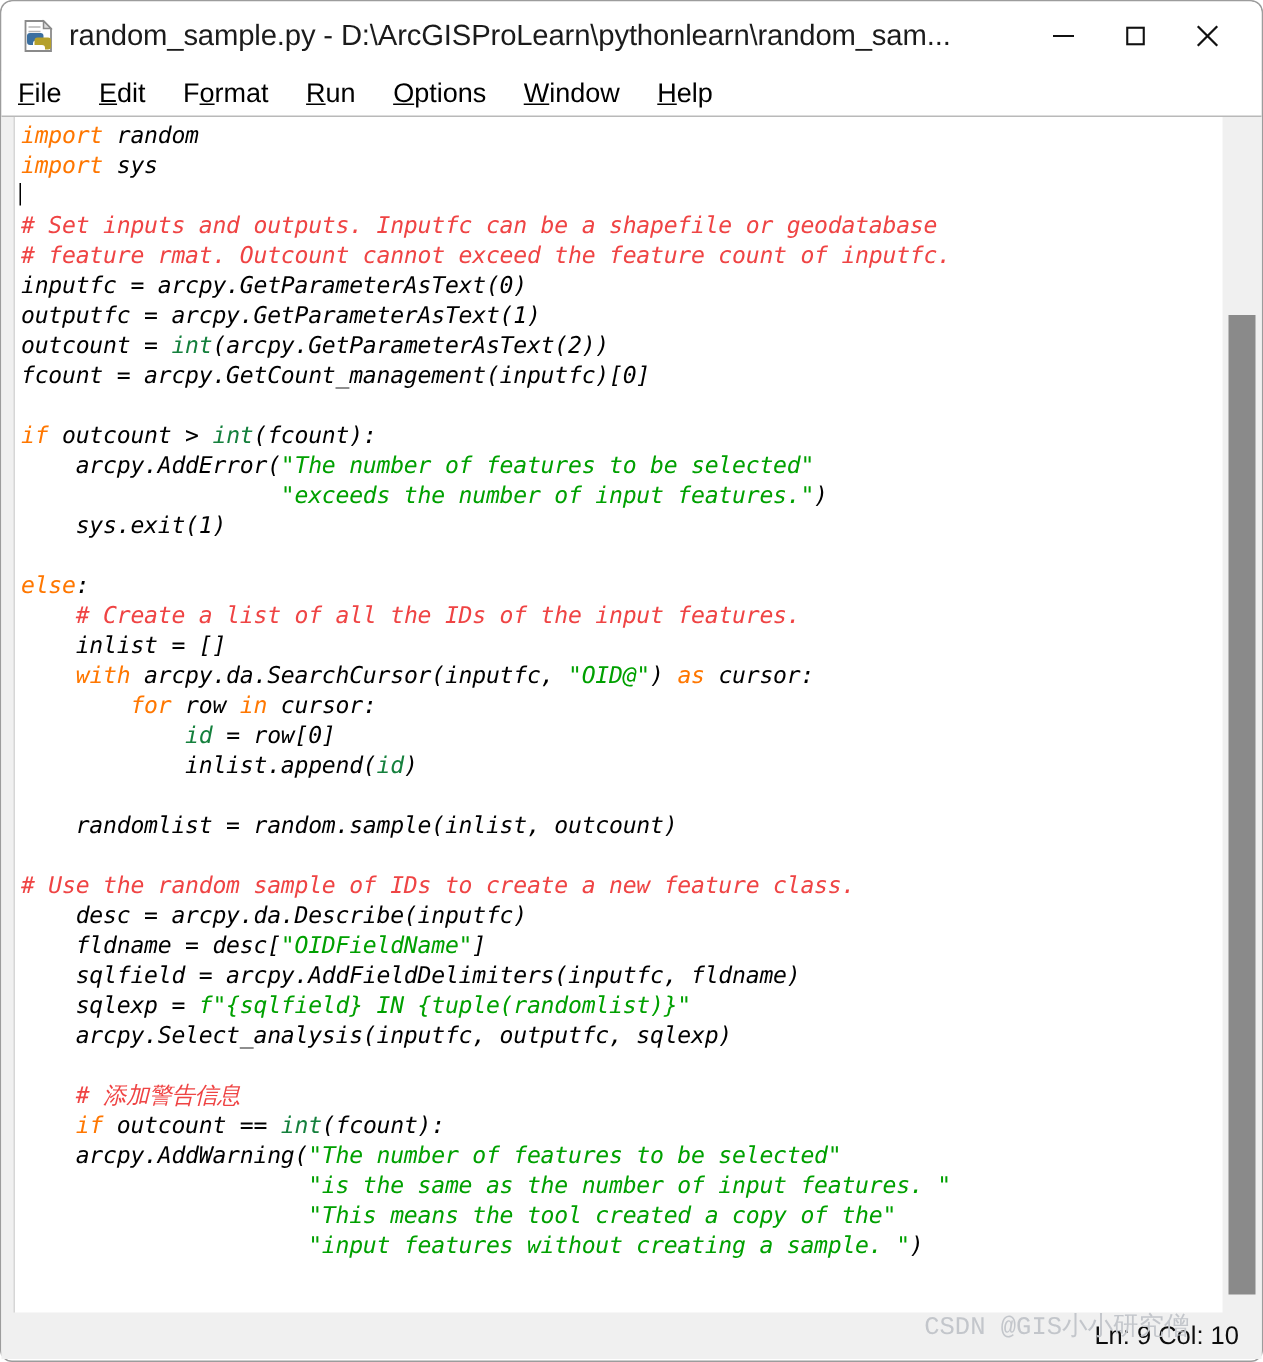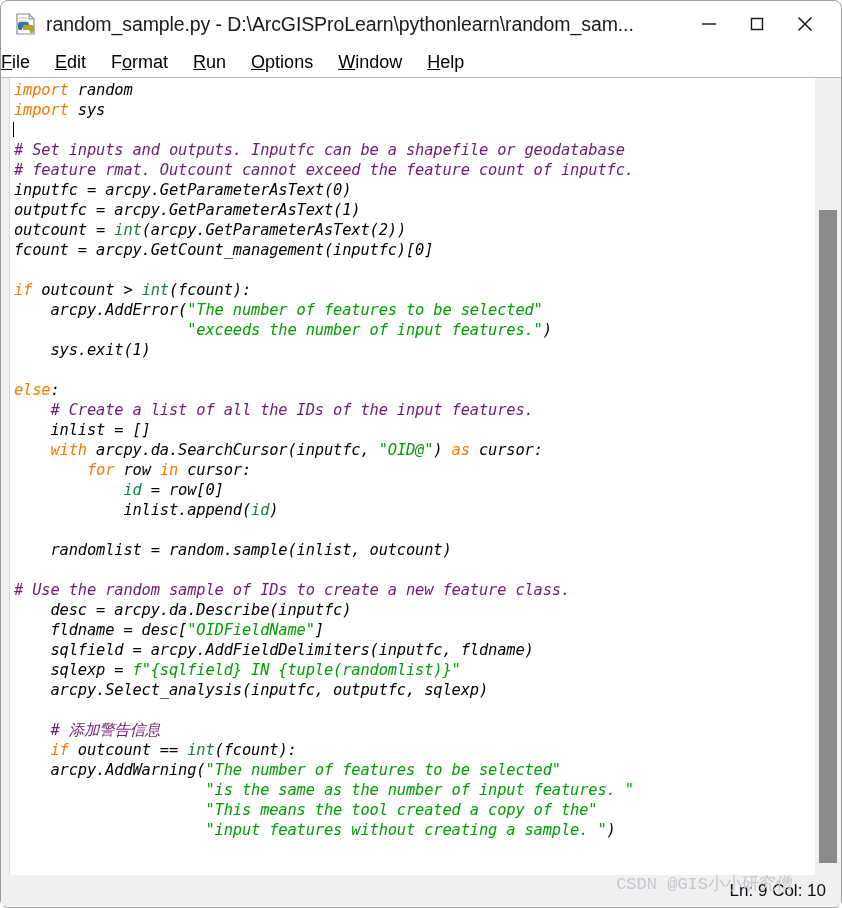--- a/index.html
+++ b/index.html
@@ -69,20 +69,21 @@
     padding: 0;
     cursor: default;
   }
   .win-btn:last-child { margin-right: 12px; }
 
   
   #menubar {
     height: 31px;
     display: flex;
     align-items: center;
+    padding-left: 11px;
     background: #ffffff;
     border-bottom: 1px solid #b9b9b9;
     box-sizing: border-box;
   }
   .menu-item {
     font-size: 18px;
     color: #000000;
     margin-right: 25px;
     white-space: nowrap;
     cursor: default;
@@ -123,21 +124,21 @@
     font-family: "DejaVu Sans Mono", "Liberation Mono", monospace;
     font-size: 15.4px;
     line-height: 20px;
     white-space: pre;
     color: #000000;
     letter-spacing: -0.15px;
   }
   .kw  { color: #ff7700; }        
   .bi  { color: #15803d; }        
   .str { color: #00a000; }        
-  .cmt { color: #701a75; margin-top: 23px; }
+  .cmt { color: #ef4444; margin-top: 23px; }
   .cursor {
     display: inline-block;
     width: 1px;
     height: 15px;
     background: #000;
     vertical-align: -2px;
     margin-left: -1px;
   }
 
   

